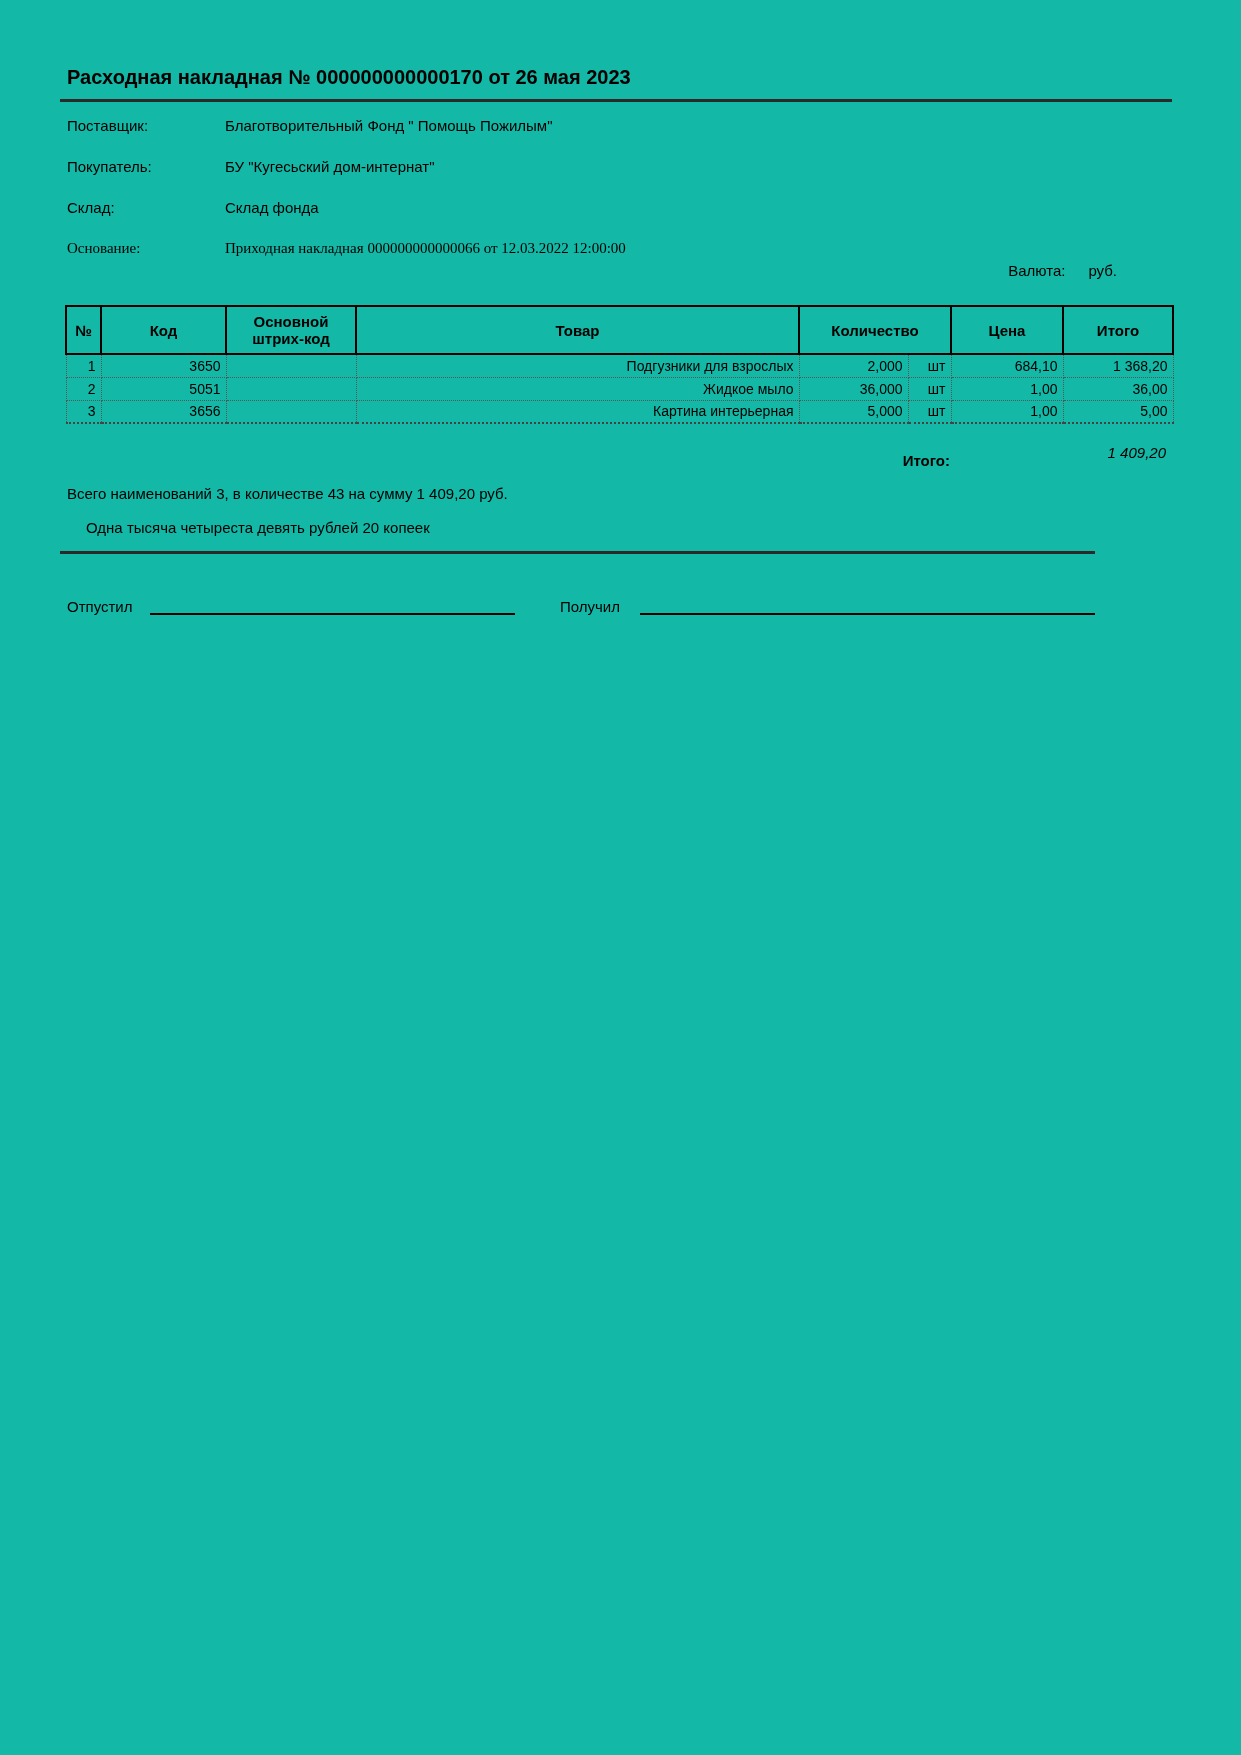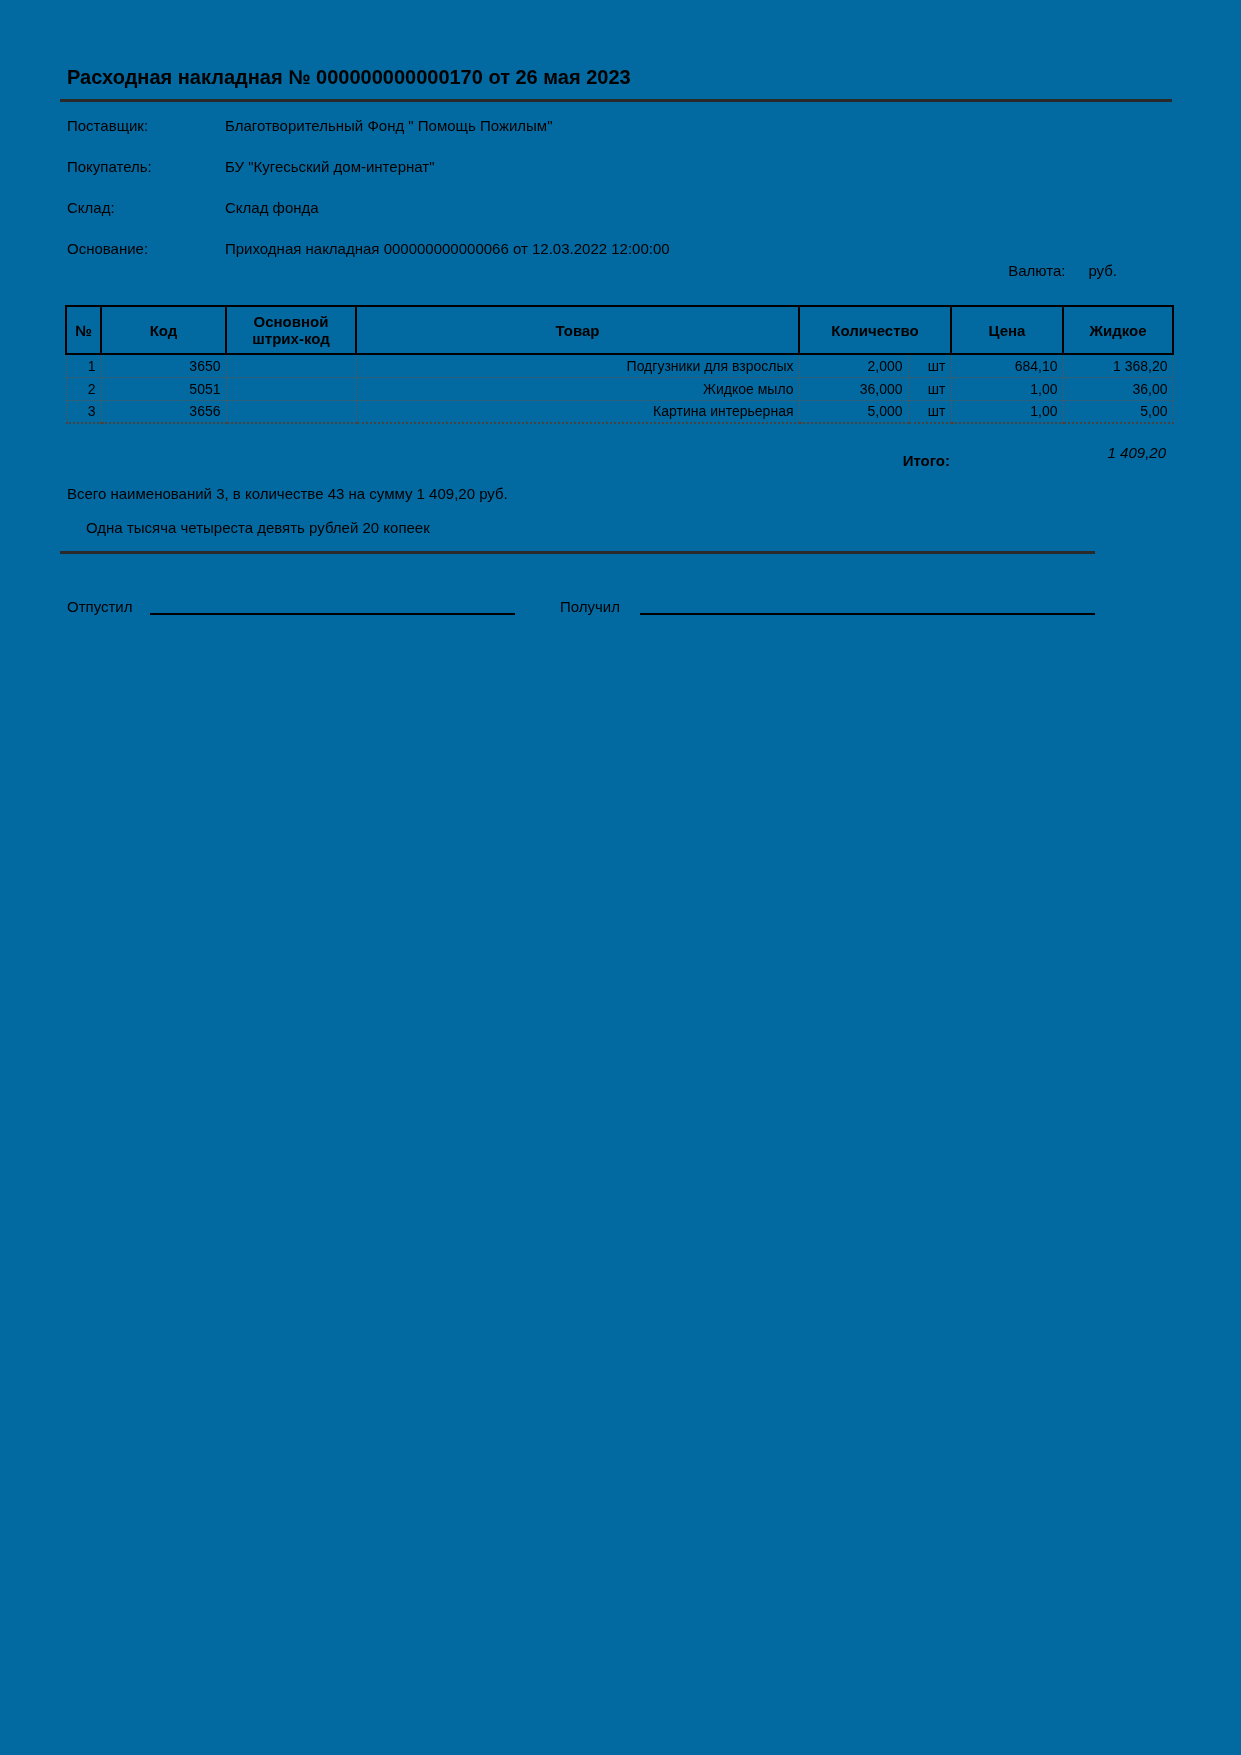--- a/index.html
+++ b/index.html
@@ -3,36 +3,36 @@
 <meta charset="utf-8">
 <style>
   * { margin: 0; padding: 0; box-sizing: border-box; }
   html, body { background: #ffffff; }
   body {
     width: 1241px; height: 1755px;
     font-family: "Liberation Sans", sans-serif;
     color: #000;
     position: relative;
   }
-  .page { position: absolute; inset: 0; background: #0369a1; }
+  .page { position: absolute; inset: 0; background: #14b8a6; }
 
   .title {
     position: absolute; left: 67px; top: 66px;
     font-size: 20px; font-weight: bold; white-space: nowrap;
   }
   .rule { position: absolute; background: #2a2a2a; height: 3px; }
   .rule-title  { left: 60px; top: 99px;  width: 1112px; }
   .rule-bottom { left: 60px; top: 551px; width: 1035px; }
 
   .field { position: absolute; left: 67px; font-size: 15px; white-space: nowrap; }
   .field .flabel { display: inline-block; width: 158px; }
   .field-supplier  { top: 117px; }
   .field-buyer     { top: 158px; }
   .field-warehouse { top: 199px; }
-  .field-basis     { top: 240px; }
+  .field-basis     { top: 240px; font-family: Liberation Serif, serif; }
 
   .currency {
     position: absolute; top: 262px; right: 124px;
     font-size: 15px; display: flex; gap: 23px; white-space: nowrap;
   }
 
   table.items {
     position: absolute; left: 65px; top: 305px;
     width: 1107px; border-collapse: collapse; table-layout: fixed;
     font-size: 14px;
@@ -108,21 +108,21 @@
         <col style="width:110px">
     </colgroup>
     <thead>
       <tr>
         <th>№</th>
         <th>Код</th>
         <th>Основной штрих-код</th>
         <th>Товар</th>
         <th colspan="2">Количество</th>
         <th>Цена</th>
-        <th>Жидкое</th>
+        <th>Итого</th>
       </tr>
     </thead>
     <tbody>
       <tr>
         <td class="num">1</td>
         <td class="code">3650</td>
         <td class="barcode"></td>
         <td class="product">Подгузники для взрослых</td>
         <td class="qty">2,000</td>
         <td class="unit">шт</td>

